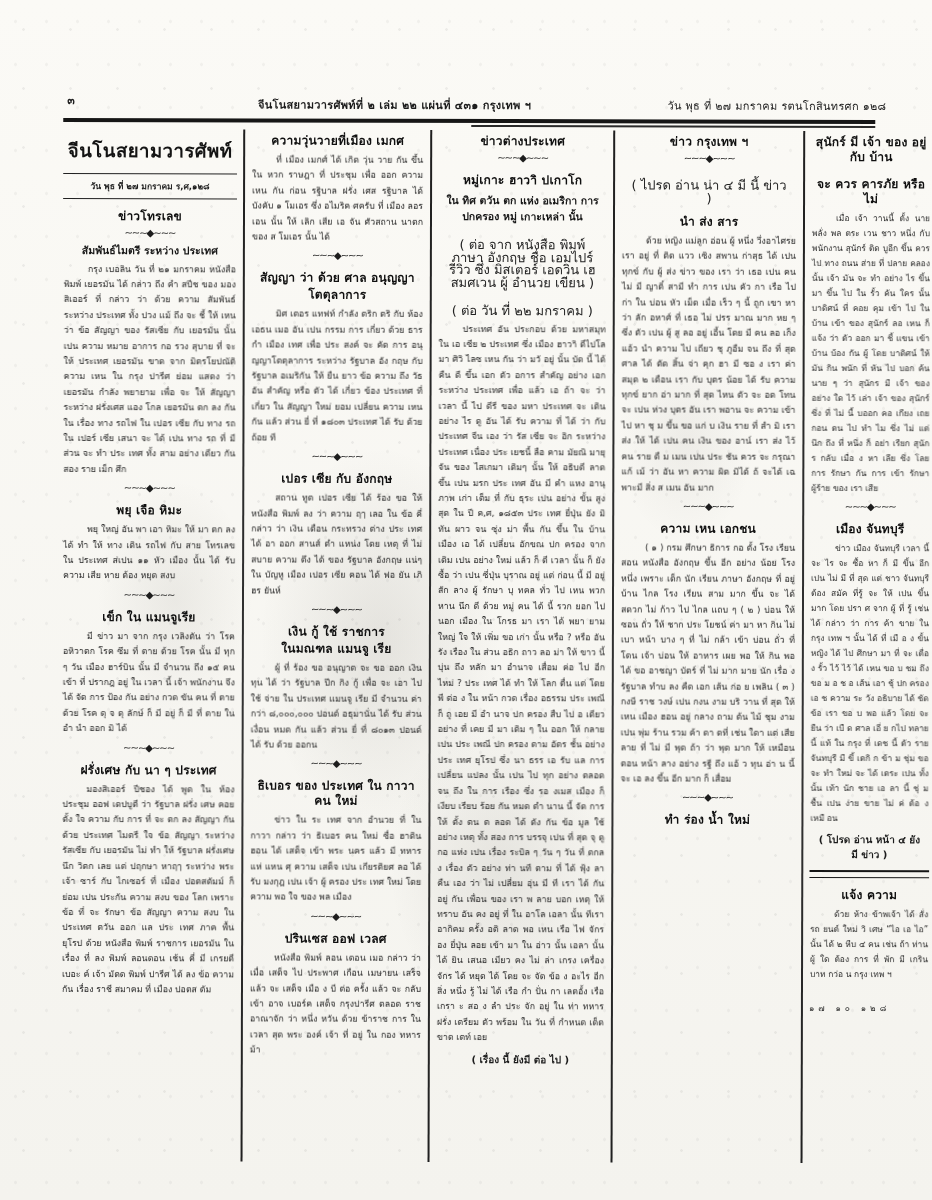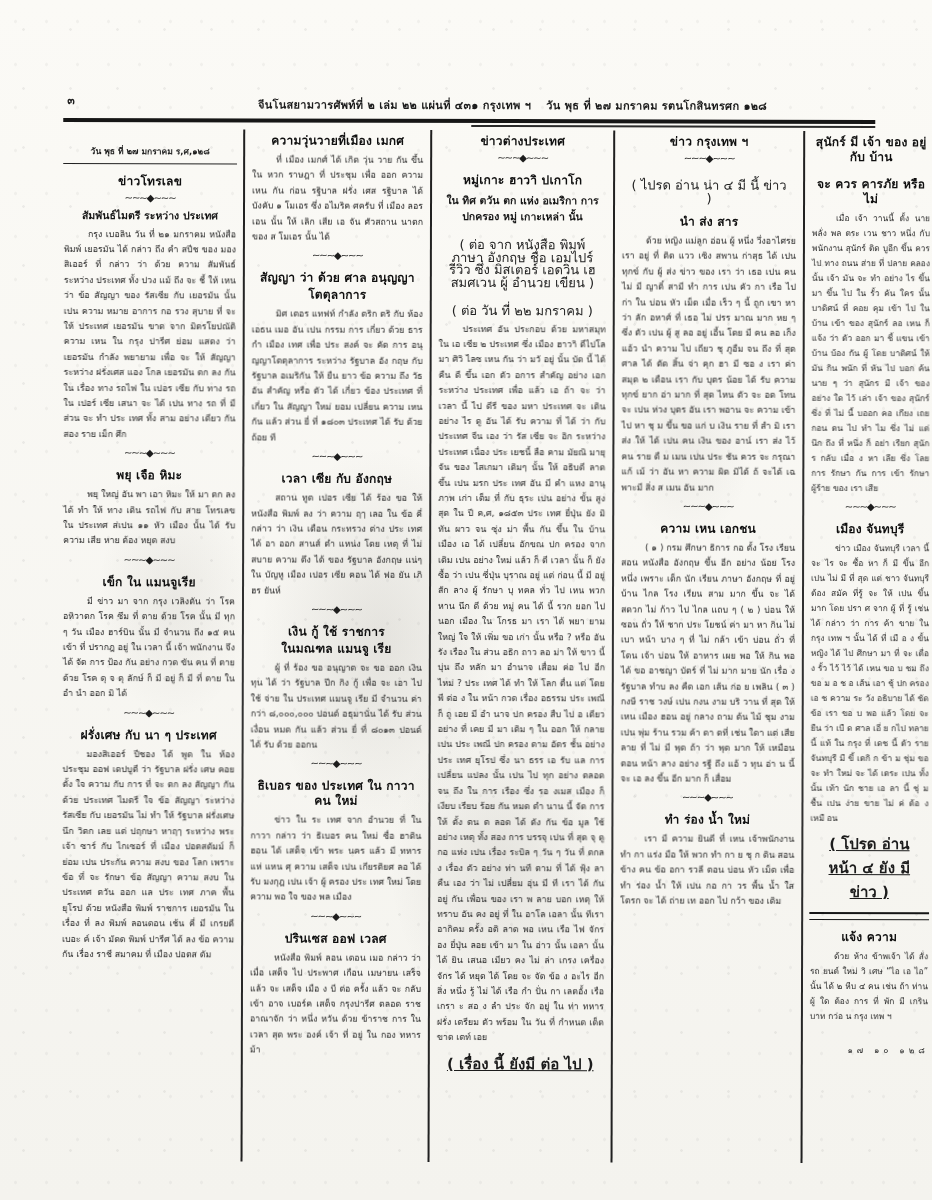--- a/index.html
+++ b/index.html
@@ -21,42 +21,42 @@
   .skew{position:absolute;left:0;top:0;width:932px;height:1200px;transform:rotate(.15deg);}
   .stain{position:absolute;border-radius:50%;pointer-events:none;}
   .s1{left:250px;top:430px;width:260px;height:420px;background:radial-gradient(ellipse at center,rgba(60,55,45,.10),transparent 65%);}
   .s2{left:380px;top:700px;width:240px;height:330px;background:radial-gradient(ellipse at center,rgba(60,55,45,.09),transparent 65%);}
   .s3{left:90px;top:470px;width:170px;height:260px;background:radial-gradient(ellipse at center,rgba(60,55,45,.07),transparent 65%);}
   .s4{left:610px;top:330px;width:150px;height:220px;background:radial-gradient(ellipse at center,rgba(60,55,45,.06),transparent 65%);}
 
   
   .pagenum{position:absolute;left:66px;top:92px;font-size:11px;font-weight:bold;}
   .ed-line{position:absolute;left:190px;top:96px;width:340px;text-align:right;font-size:11px;font-weight:bold;letter-spacing:.3px;}
-  .date-line{position:absolute;left:545px;top:96px;width:340px;text-align:left;font-size:11px;font-weight:bold;letter-spacing:.3px;}
+  .date-line{position:absolute;left:545px;top:96px;width:340px;text-align:right;font-size:11px;font-weight:normal;letter-spacing:.3px;}
   .hrule1{position:absolute;left:62px;top:119px;width:812px;height:4px;background:#161616;}
   .hrule2{position:absolute;left:470px;top:125px;width:404px;height:2px;background:#2a2a2a;}
 
   
   .vrule{position:absolute;top:130px;width:1.6px;height:1032px;background:linear-gradient(#1f1f1f,#333 60%,#1f1f1f);}
   .vr1{left:242px;}.vr2{left:429px;}.vr3{left:612px;}.vr4{left:802px;}
 
   .col{position:absolute;top:130px;overflow:hidden;}
   .c1{left:62px;width:174px;height:1046px;}
   .c2{left:250px;width:173px;height:1046px;}
   .c3{left:437px;width:169px;height:1046px;}
   .c4{left:620px;width:176px;height:1046px;}
   .c5{left:810px;width:120px;height:1052px;}
 
   .mast{
     text-align:center;font-size:18.5px;font-weight:bold;letter-spacing:.5px;
     padding:7px 0 8px 0;border-bottom:1.4px solid #222;color:#141414;
   }
   .mdate{
     text-align:center;font-size:8.5px;font-weight:bold;
-    padding:15px 0 5px 0;border-bottom:1.4px solid #222;
+    padding:5px 0 5px 0;border-bottom:1.4px solid #222;
   }
   h3.head{
     margin:10px 0 2px 0;text-align:center;font-size:12px;line-height:15px;
     font-weight:bold;color:#101010;letter-spacing:.2px;
   }
   h4.subhead{
     margin:6px 0 2px 0;text-align:center;font-size:10.5px;line-height:13.5px;font-weight:bold;color:#161616;
   }
   .note{
     margin:16px 6px 2px 6px;text-align:center;font-size:13px;line-height:12.5px;color:#222;
@@ -66,23 +66,23 @@
     letter-spacing:-1px;
   }
   p.body{
     margin:4px 1px 6px 1px;
     font-size:8.8px;line-height:15.4px;
     text-align:justify;color:#232323;
     text-indent:24px;
     filter:blur(.22px);
   }
   .c5 p.body{font-size:8.4px;line-height:15px;}
-  .endnote{text-align:center;font-size:15px;font-weight:bold;margin:4px 8px;text-decoration:underline;}
+  .endnote{text-align:center;font-size:10px;font-weight:bold;margin:4px 8px;}
   .dbl{height:5px;border-top:2.6px solid #151515;border-bottom:1.2px solid #151515;margin:8px 0 4px 0;}
-  .sig{ text-align:right;font-size:8.5px;letter-spacing:4px;margin-top:19px;color:#2a2a2a;}
+  .sig{ text-align:left;font-size:8.5px;letter-spacing:4px;margin-top:19px;color:#2a2a2a;}
 </style>
 </head>
 <body>
 
 <div class="page">
   <div class="skew">
 
     <div class="stain s1"></div>
     <div class="stain s2"></div>
     <div class="stain s3"></div>
@@ -93,20 +93,21 @@
     <div class="date-line">วัน พุธ ที่ ๒๗ มกราคม รตนโกสินทรศก ๑๒๘</div>
     <div class="hrule1"></div>
     <div class="hrule2"></div>
 
     <div class="vrule vr1"></div>
     <div class="vrule vr2"></div>
     <div class="vrule vr3"></div>
     <div class="vrule vr4"></div>
 
     <div class="col c1">
+      <div class="mast">จีนโนสยามวารศัพท์</div>
       <div class="mdate">วัน พุธ ที่ ๒๗ มกราคม ร,ศ,๑๒๘</div>
       <h3 class="head">ข่าวโทรเลข</h3>
       <div class="orn">∼∼∼◆∼∼∼</div>
       <h4 class="subhead">สัมพันธ์ไมตรี ระหว่าง ประเทศ</h4>
       <p class="body">กรุง เบอลิน วัน ที่ ๒๑ มกราคม หนังสือ พิมพ์ เยอรมัน ได้ กล่าว ถึง คำ สปีช ของ มองสิเออร์ ที่ กล่าว ว่า ด้วย ความ สัมพันธ์ ระหว่าง ประเทศ ทั้ง ปวง แม้ ถึง จะ ชี้ ให้ เหน ว่า ข้อ สัญญา ของ รัสเซีย กับ เยอรมัน นั้น เปน ความ หมาย อาการ กอ รวง สุบาย ที่ จะ ให้ ประเทศ เยอรมัน ขาด จาก มิตรโยปณัติ ความ เหน ใน กรุง ปารีศ ย่อม แสดง ว่า เยอรมัน กำลัง พยายาม เพื่อ จะ ให้ สัญญา ระหว่าง ฝรั่งเศส แอง โกล เยอรมัน ตก ลง กัน ใน เรื่อง ทาง รถไฟ ใน เปอร เซีย กับ ทาง รถ ใน เปอร์ เซีย เสนา จะ ได้ เปน ทาง รถ ที่ มี ส่วน จะ ทำ ประ เทศ ทั้ง สาม อย่าง เดียว กัน สอง ราย เม็ก ศึก</p>
       <div class="orn">∼∼∼◆∼∼∼</div>
       <h3 class="head">พยุ เจือ หิมะ</h3>
       <p class="body">พยุ ใหญ่ อัน พา เอา หิมะ ให้ มา ตก ลง ได้ ทำ ให้ ทาง เดิน รถไฟ กับ สาย โทรเลข ใน ประเทศ ส่เปน ๑๑ หัว เมือง นั้น ได้ รับ ความ เสีย หาย ต้อง หยุด สงบ</p>
       <div class="orn">∼∼∼◆∼∼∼</div>
       <h3 class="head">เข็ก ใน แมนจูเรีย</h3>
@@ -117,21 +118,21 @@
     </div>
 
     <div class="col c2">
       <h3 class="head" style="margin-top:4px">ความวุ่นวายที่เมือง เมกศ</h3>
       <p class="body">ที่ เมือง เมกศ์ ได้ เกิด วุ่น วาย กัน ขึ้น ใน หวก ราษฎา ที่ ประชุม เพื่อ ออก ความ เหน กัน ก่อน รฐิบาล ฝรั่ง เศส รฐิบาล ได้ บังคับ ๑ โมเอร ซึ่ง อไมริค ศครับ ที่ เมือง ลอร เอน นั้น ให้ เลิก เสีย เอ จัน ศัวสถาน นาตก ของ ส โมเอร นั้น ได้</p>
       <div class="orn">∼∼∼◆∼∼∼</div>
       <h3 class="head">สัญญา ว่า ด้วย ศาล อนุญญา</h3>
       <h3 class="head" style="margin-top:0">โตตุลาการ</h3>
       <p class="body">มิศ เตอร แทฟท์ กำลัง ตริก ตริ กับ ห้อง เอธน เมอ อัน เปน กรรม การ เกี่ยว ด้วย ธาร กำ เมือง เทศ เพื่อ ประ สงค์ จะ คัด การ อนุญญาโตตุลาการ ระหว่าง รัฐบาล อัง กฤษ กับ รัฐบาล อเมริกัน ให้ ยืน ยาว ข้อ ความ ถึง วัธอัน สำคัญ หรือ ตัว ได้ เกี่ยว ข้อง ประเทศ ที่ เกี่ยว ใน สัญญา ใหม่ ยอม เปลี่ยน ความ เหน กัน แล้ว ส่วน ยี่ ที่ ๑๘๐๓ ประเทศ ได้ รับ ด้วย ถ้อย ที</p>
       <div class="orn">∼∼∼◆∼∼∼</div>
-      <h3 class="head">เวลา เซีย กับ อังกฤษ</h3>
+      <h3 class="head">เปอร เซีย กับ อังกฤษ</h3>
       <p class="body">สถาน ทูต เปอร เซีย ได้ ร้อง ขอ ให้ หนังสือ พิมพ์ ลง ว่า ความ ฤๅ เลอ ใน ข้อ คี่ กล่าว ว่า เงิน เดือน กระทรวง ต่าง ประ เทศ ได้ อา ออก สานส์ ตำ แหน่ง โดย เหตุ ที่ ไม่ สบาย ความ ตึง ได้ ของ รัฐบาล อังกฤษ แน่ๆ ใน บัญหู เมือง เปอร เซีย คอน ได้ ฟอ ยัน เภิ ฮร ยันห์</p>
       <div class="orn">∼∼∼◆∼∼∼</div>
       <h3 class="head">เงิน กู้ ใช้ ราชการ</h3>
       <h3 class="head" style="margin-top:0">ในมณฑล แมนจู เรีย</h3>
       <p class="body">ผู้ ที่ ร้อง ขอ อนุญาต จะ ขอ ออก เงิน ทุน ได้ ว่า รัฐบาล ปึก กิง กู้ เพื่อ จะ เอา ไป ใช้ จ่าย ใน ประเทศ แมนจู เรีย มี จำนวน ค่า กว่า ๘,๐๐๐,๐๐๐ ปอนด์ อธุมานั่น ได้ รับ ส่วน เงื่อน หมด กัน แล้ว ส่วน ยี่ ที่ ๘๐๑๓ ปอนด์ ได้ รับ ด้วย ออกน</p>
       <div class="orn">∼∼∼◆∼∼∼</div>
       <h3 class="head">ธิเบอร ของ ประเทศ ใน กาวา คน ใหม่</h3>
       <p class="body">ข่าว ใน ระ เทศ จาก อำนวย ที่ ใน กาวา กล่าว ว่า ธิเบอร คน ใหม่ ซื่อ ฮาดิน ฮอน ได้ เสด็จ เข้า พระ นคร แล้ว มี ทหาร แห่ แหน ศุ ความ เสด็จ เปน เกียรติยศ ลอ ได้ รับ มงกุฎ เปน เจ้า ผู้ ครอง ประ เทศ ใหม่ โดย ความ พอ ใจ ของ พล เมือง</p>
       <div class="orn">∼∼∼◆∼∼∼</div>
       <h3 class="head">ปรินเซส ออฟ เวลศ</h3>
@@ -154,21 +155,20 @@
       <h3 class="head" style="margin-top:4px">ข่าว กรุงเทพ ฯ</h3>
       <div class="orn">∼∼∼◆∼∼∼</div>
       <div class="note">( ไปรด อ่าน น่า ๔ มี นี้ ข่าว )</div>
       <h3 class="head">นำ ส่ง สาร</h3>
       <p class="body">ด้วย หญิง แม่ลูก อ่อน ผู้ หนึ่ง วึ่งอาไศรย เรา อยู่ ที่ ติด แวว เซิง สพาน ก่าสุธ ได้ เปน ทุกข์ กับ ผู้ ส่ง ข่าว ของ เรา ว่า เธอ เปน คน ไม่ มี ญาติ์ สามี ทำ การ เปน คัว กา เรือ ไป ก่า ใน บ่อน หัว เม็ด เมื่อ เร็ว ๆ นี้ ถูก เขา หา ว่า ลัก อหาศ์ ที่ เธอ ไม่ ปรร มาณ มาก หย ๆ ซึ่ง ตัว เปน ผู้ สู ลอ อยู่ เอี้น โดย มี คน ลอ เก็ง แอ้ว นำ ความ ไป เถียว ชุ ภูอืม จน ถึง ที่ สุด ศาล ได้ ตัด สิ้น จ่า คุก ฮา มี ซอ ง เรา ค่า สมุด ๒ เดือน เรา กับ บุตร น้อย ได้ รับ ความ ทุกข์ ยาก อ่า มาก ที่ สุด ไหน ตัว จะ อด โทน จะ เปน ห่วง บุตร อัน เรา พอาน จะ ความ เข้า ไป หา ชุ ม ขึ้น ขอ แก่ บ เงิน ราย ที่ สำ มิ เรา ส่ง ให้ ได้ เปน คน เงิน ของ อาน์ เรา ส่ง ไว้ คน ราย ดื ม เมน เปน ประ ชัน ควร จะ กรุณา แก้ เม้ ว่า อัน หา ความ ผิด มิได้ ถ้ จะได้ เฉ พาะมี สิ่ง ส เมน อัน มาก</p>
       <div class="orn">∼∼∼◆∼∼∼</div>
       <h3 class="head">ความ เหน เอกชน</h3>
       <p class="body">( ๑ ) กรม ศึกษา ธิการ กอ ตั้ง โรง เรียน สอน หนังสือ อังกฤษ ขึ้น อีก อย่าง น้อย โรง หนึ่ง เพราะ เด็ก นัก เรียน ภาษา อังกฤษ ที่ อยู่ บ้าน ไกล โรง เรียน สาม มาก ขึ้น จะ ได้ สดวก ไม่ ก้าว ไป ไกล แถบ ๆ ( ๒ ) บ่อน ให้ ซอน ถั่ว ให้ ชาก ประ โยชน์ ค่า มา หา กิน ไม่ เบา หน้า บาง ๆ ที่ ไม่ กล้า เข้า บ่อน ถั่ว ที่ โดน เจ้า บ่อน ให้ อาหาร เผย พอ ให้ กิน พอ ได้ ขอ อาชญา บัตร์ ที่ ไม่ มาก มาย นัก เรื่อ ง รัฐบาล ทำบ ลง คืด เอก เส้น ก่อ ย เพลิน ( ๓ ) กงษี ราช วงษ์ เปน กงน งาม บริ วาน ที่ สุด ให้ เหน เมือง ฮอน อยู่ กลาง ถาม ต้น ไม้ ชุม งาม เปน พุ่ม ร้าน รวม ค้า ดา ดที่ เช่น ใดา แต่ เสีย ลาย ที่ ไม่ มี พุด ถ้า ว่า พุด มาก ให้ เหมือน ตอน หน้า ลาง อย่าง รฐี ถึง แอ้ ว ทุน อ่า น นี้ จะ เอ ลง ขึ้น อีก มาก ก็ เสื่อม</p>
       <div class="orn">∼∼∼◆∼∼∼</div>
       <h3 class="head">ทำ ร่อง น้ำ ใหม่</h3>
-      <p class="body">เรา มี ความ ยินดี ที่ เหน เจ้าพนักงาน ทำ กา แร่ง มือ ให้ พวก ทำ กา ย ชุ ก ดิน สอน ข้าง คน ข้อ อกา รวลี ตอน บ่อน หัว เม็ด เพื่อ ทำ ร่อง น้ำ ให้ เปน กอ กา วร พื้น น้ำ ใส โตรก จะ ได้ ถ่าย เท ออก ไป กว้า ของ เดิม</p>
     </div>
 
     <div class="col c5">
       <h3 class="head" style="margin-top:4px">สุนักร์ มี เจ้า ของ อยู่ กับ บ้าน</h3>
       <h3 class="head" style="margin-top:12px">จะ ควร คารภัย หรือ ไม่</h3>
       <p class="body">เมื่อ เจ้า วานนี้ ตั้ง นาย พลั่ง พล ตระ เวน ชาว หนึ่ง กับ พนักงาน สุนักร์ ติด บูอีก ขึ้น ควร ไป ทาง ถนน ส่าย ที่ ปลาย คลอง นั้น เจ้า มัน จะ ทำ อย่าง ไร ขึ้น มา ขึ้น ไป ใน รั้ว คัน ใคร นั้น บาดิศน์ ที่ คอย คุม เข้า ไป ใน บ้าน เข้า ของ สุนักร์ ลอ เหน ก็ แจ้ง ว่า ตัว ออก มา ชี้ แขน เข้า บ้าน บ้อง กัน ผู้ โดย บาดิศน์ ให้ มัน กิน พนัก ที่ หัน ไป บอก ค้น นาย ๆ ว่า สุนักร มี เจ้า ของ อย่าง ใด ไว้ เล่า เจ้า ของ สุนักร์ ซึ่ง ที่ ไม่ นี้ บออก คอ เกียง เถย กอน ตน ไป ทำ ไม ซึ่ง ไม่ แต่ นึก ถึง ที่ หนึ่ง ก็ อย่า เรียก สุนัก ร กลับ เมื่อ ง หา เลีย ซึ่ง โลย การ รักษา กัน การ เข้า รักษา ผู้ร้าย ของ เรา เสีย</p>
       <div class="orn">∼∼∼◆∼∼∼</div>
       <h3 class="head">เมือง จันทบุรี</h3>
       <p class="body">ข่าว เมือง จันทบุรี เวลา นี้ จะ ไร จะ ซื้อ หา ก็ มี ขึ้น อีก เปน ไม่ มี ที่ สุด แต่ ชาว จันทบุรี ต้อง สมัค ที่รู้ จะ ให้ เปน ขึ้น มาก โดย ปรา ศ จาก ผู้ ที่ รู้ เช่น ได้ กล่าว ว่า การ ค้า ขาย ใน กรุง เทพ ฯ นั้น ได้ ที่ เมื อ ง ขั้น หญิง ได้ ไป ศึกษา มา ที่ จะ เตื่อ ง รั้ว ไว้ ไว้ ได้ เหน ขอ บ ชม ถึง ขอ ม อ ช อ เส้น เอา ชุ้ ปก ครอง เอ ช ความ ระ วัง อธิบาย ได้ ชัด ข้อ เรา ขอ บ พอ แล้ว โดย จะ ยืน ว่า เบื ด ศาล เอี่ ย กไป ทลาย นี้ แท้ ใน กรุง ที่ เดช นี้ ตัว ราย จันทบุรี มี ขึ้ เตกิ ก ข้า ม ชุ่ม ขอ จะ ทำ ใหม่ จะ ได้ เตระ เปน ทั้ง นั้น เท้า นัก ชาย เอ ลา นี้ ชุ่ ม ชื้น เปน ง่าย ขาย ไม่ ค่ ต้อ ง เหมื อน</p>
       <div class="endnote">( โปรด อ่าน หน้า ๔ ยัง มี ข่าว )</div>

